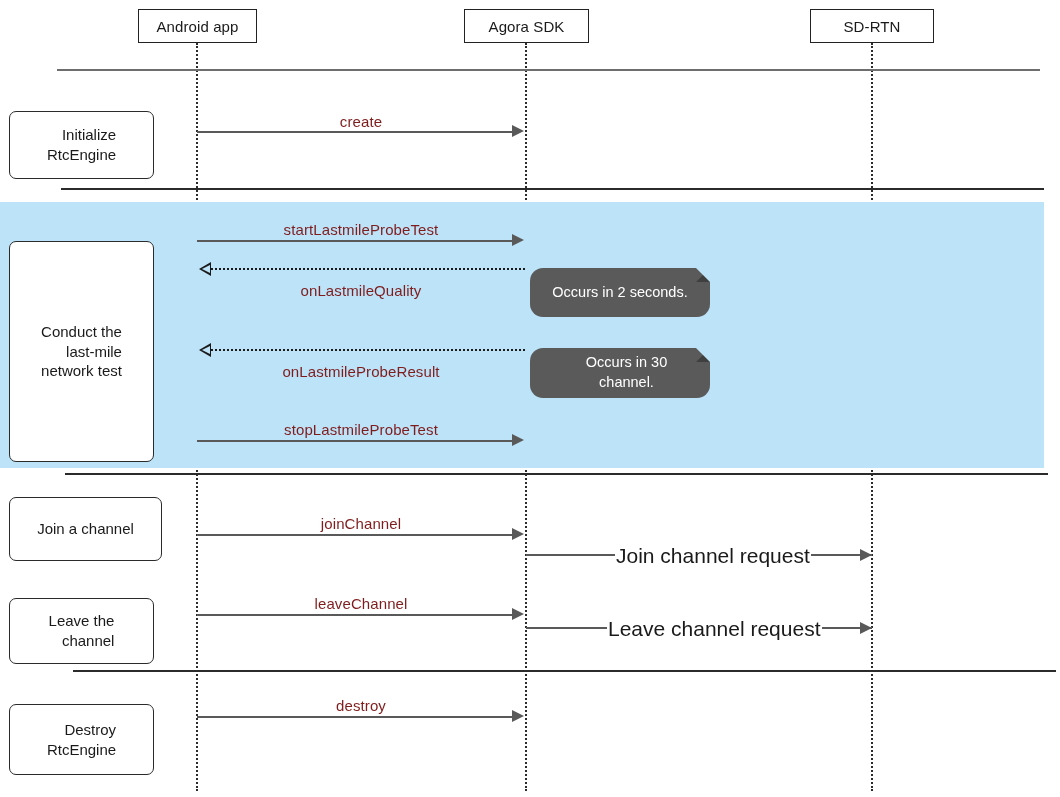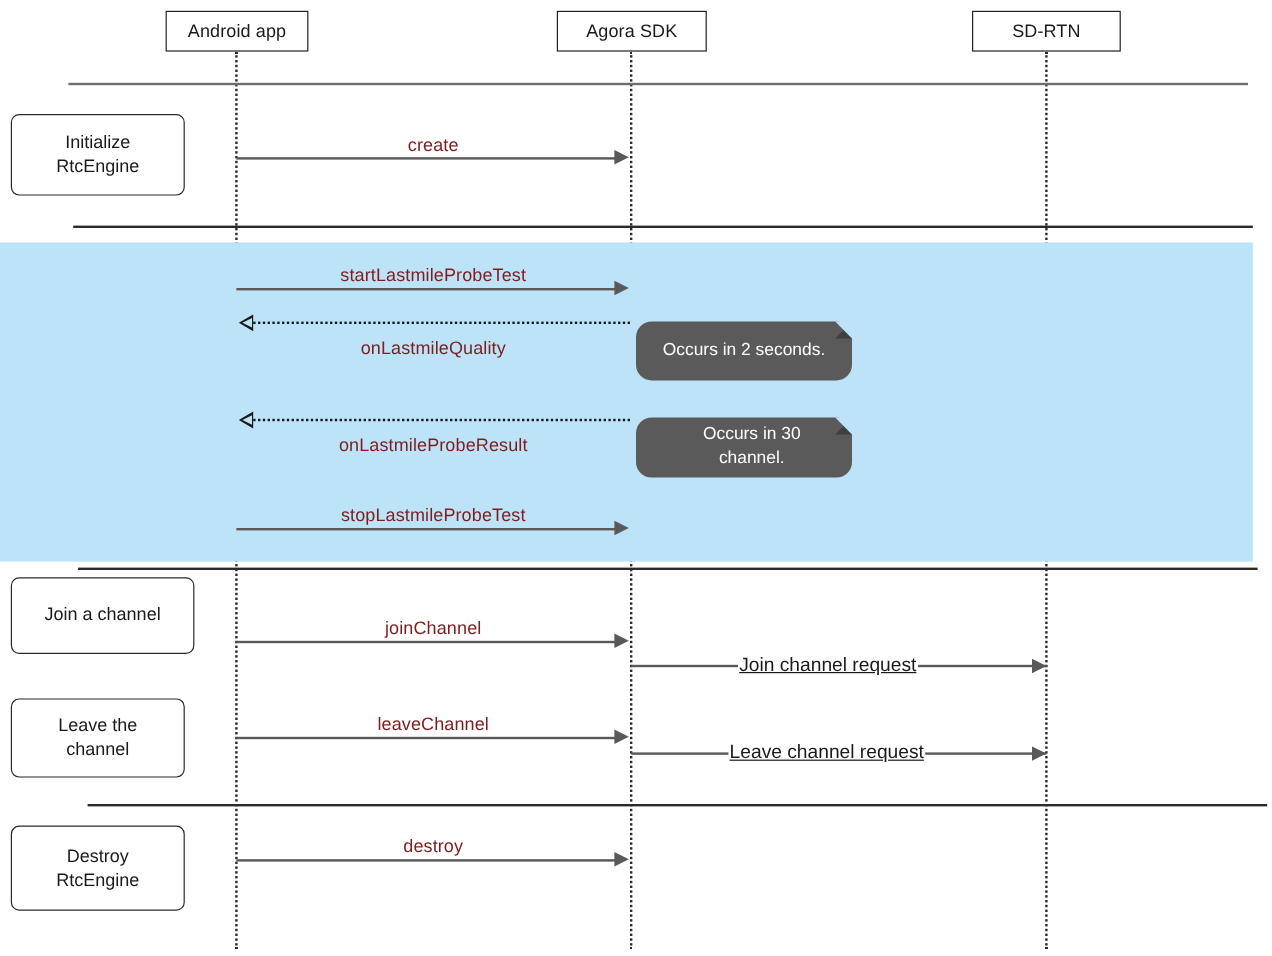--- a/index.html
+++ b/index.html
@@ -41,25 +41,26 @@
   .band{position:absolute;background:#bde3f8;}
 
   
   .step-box{
     position:absolute;
     border:1.8px solid #2b2b2b;
     border-radius:7px;
     background:#ffffff;
     box-sizing:border-box;
     display:flex;align-items:center;justify-content:center;
-    text-align:center;
+    text-align:right;
     font-size:15px;
     line-height:1.33;
     color:#1a1a1a;
     padding:4px 6px;
+    margin-top:16px;
   }
 
   
   .msg{position:absolute;}
   .msg-label{
     position:absolute;
     font-size:15px;
     color:#7f1d1d;
     white-space:nowrap;
     text-align:center;
@@ -101,22 +102,22 @@
   
   .msg-inline{
     position:absolute;
     display:flex;align-items:center;
     height:18px;
   }
   .msg-inline .seg{
     height:0;border-top:2px solid #595959;
   }
   .msg-inline .inline-text{
-    font-size:16px;color:#1a1a1a;white-space:nowrap;
-    padding:0 1px;line-height:1;text-decoration:underline;
+    font-size:21px;color:#1a1a1a;white-space:nowrap;
+    padding:0 1px;line-height:1;
   }
 
   
   .note{
     position:absolute;
     background:#5a5a5a;
     color:#ffffff;
     font-size:14.5px;
     line-height:1.35;
     text-align:center;
@@ -166,20 +167,27 @@
   <div class="sep dark" style="left:65px;top:473px;width:983px;"></div>
   <div class="sep dark" style="left:73px;top:670px;width:983px;"></div>
 
   <div class="step-box" style="left:9px;top:95px;width:145px;height:68px;">
     <div>
       <div>Initialize</div>
       <div>RtcEngine</div>
     </div>
   </div>
 
+  <div class="step-box" style="left:9px;top:225px;width:145px;height:221px;">
+    <div>
+      <div>Conduct the</div>
+      <div>last-mile</div>
+      <div>network test</div>
+    </div>
+  </div>
 
   <div class="step-box" style="left:9px;top:481px;width:153px;height:64px;">
     <div>
       <div>Join a channel</div>
     </div>
   </div>
 
   <div class="step-box" style="left:9px;top:582px;width:145px;height:66px;">
     <div>
       <div>Leave the</div>

